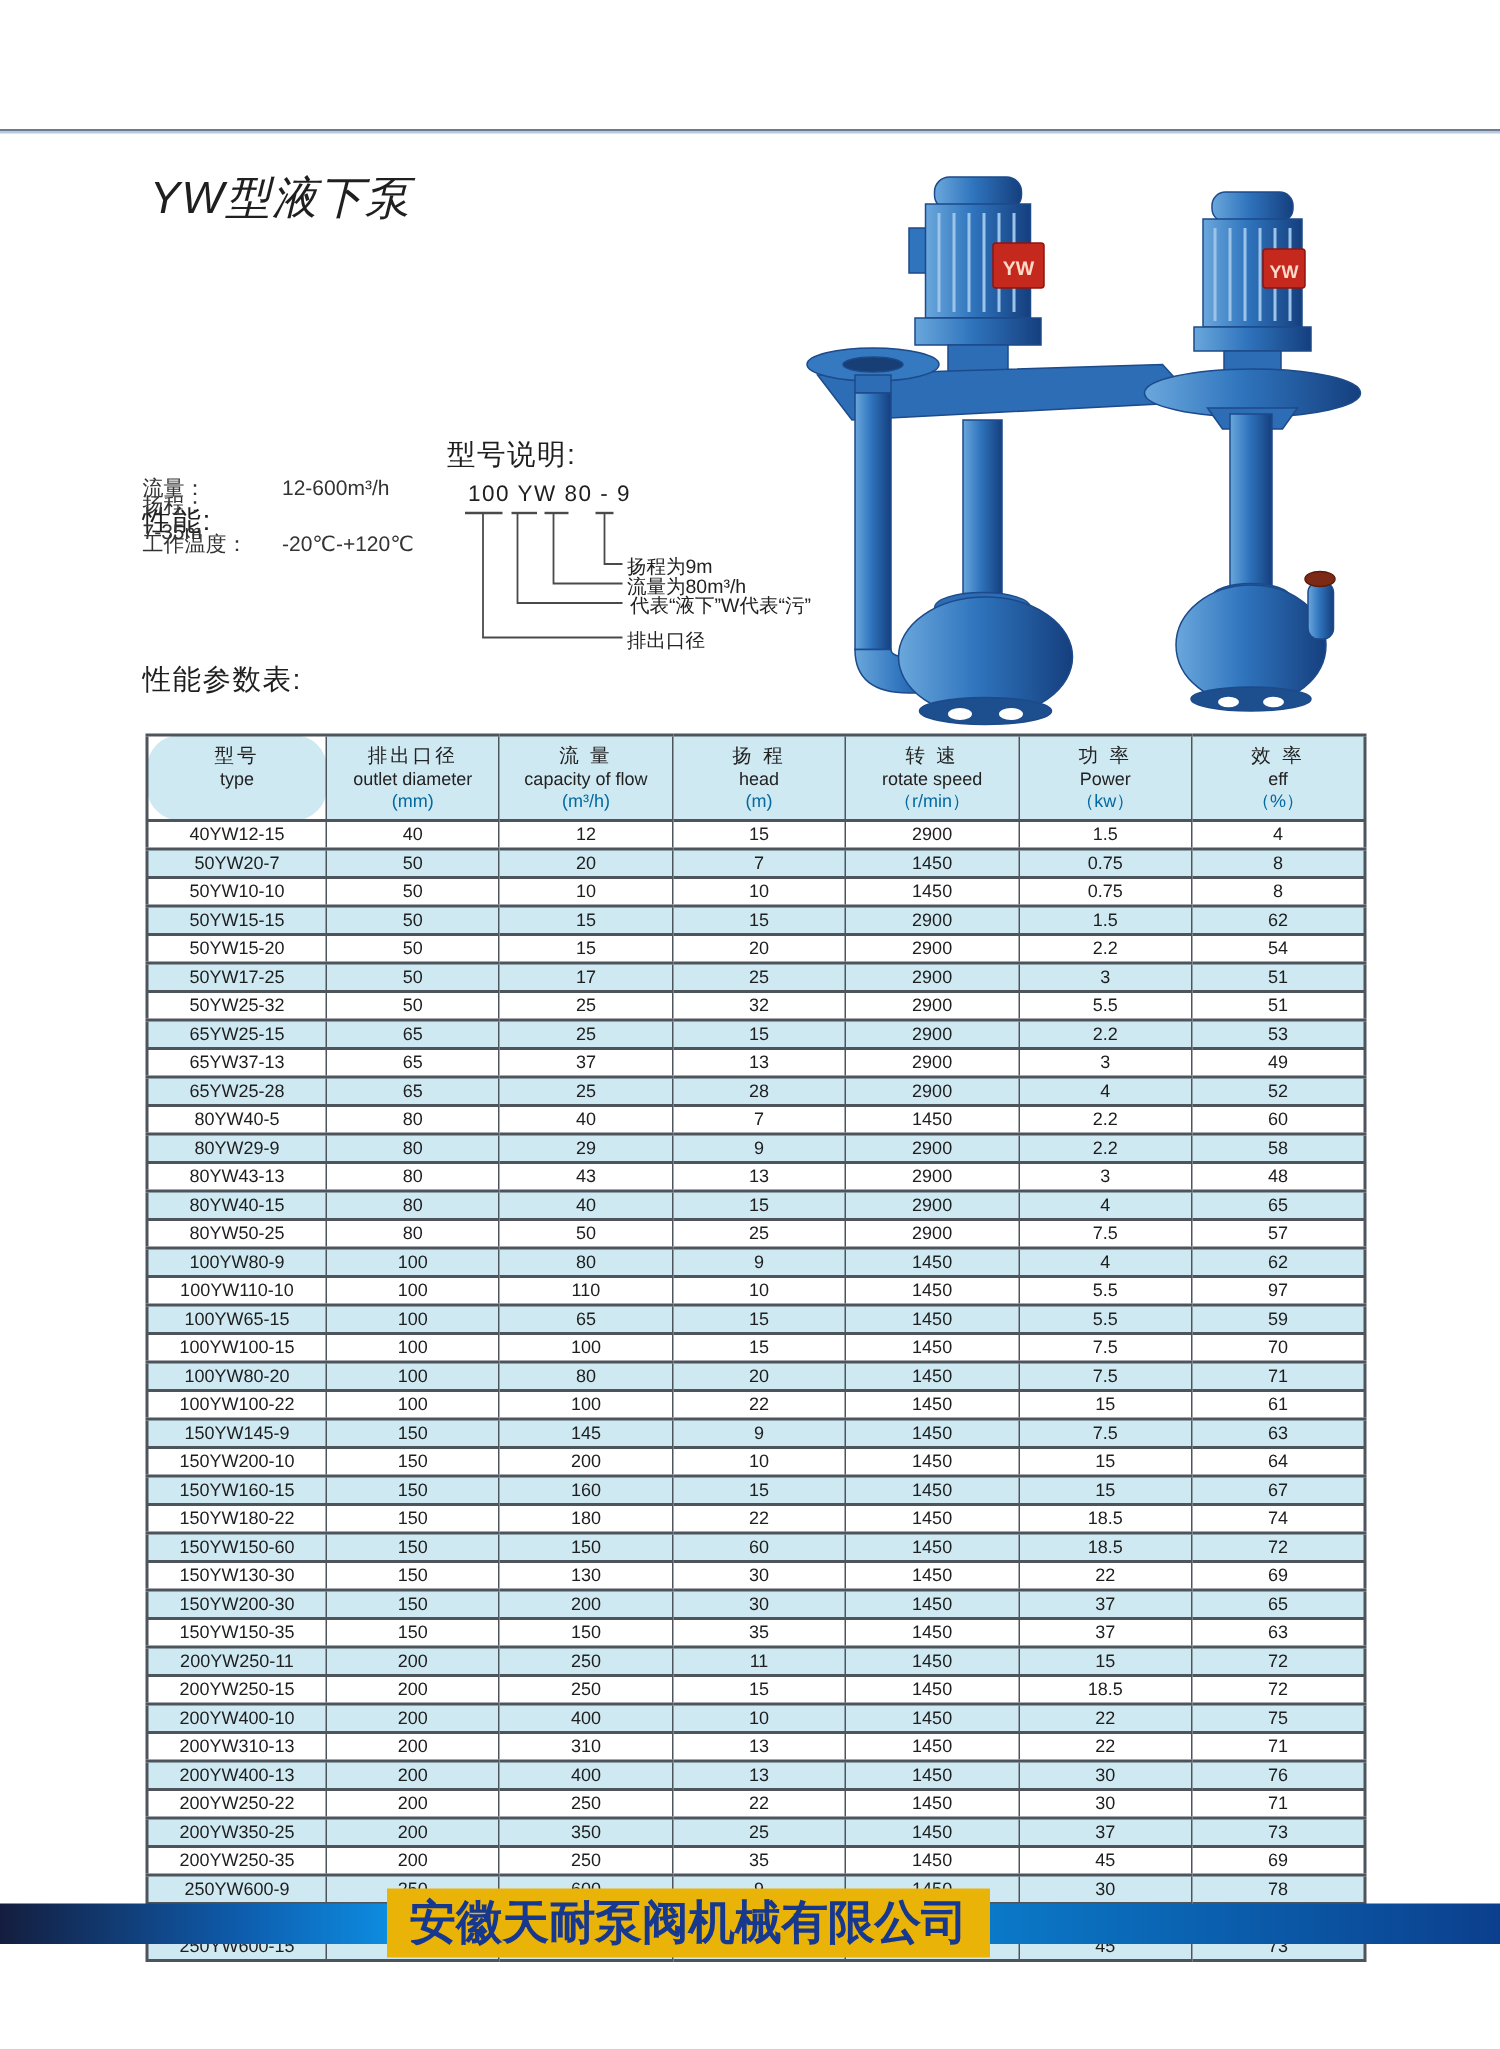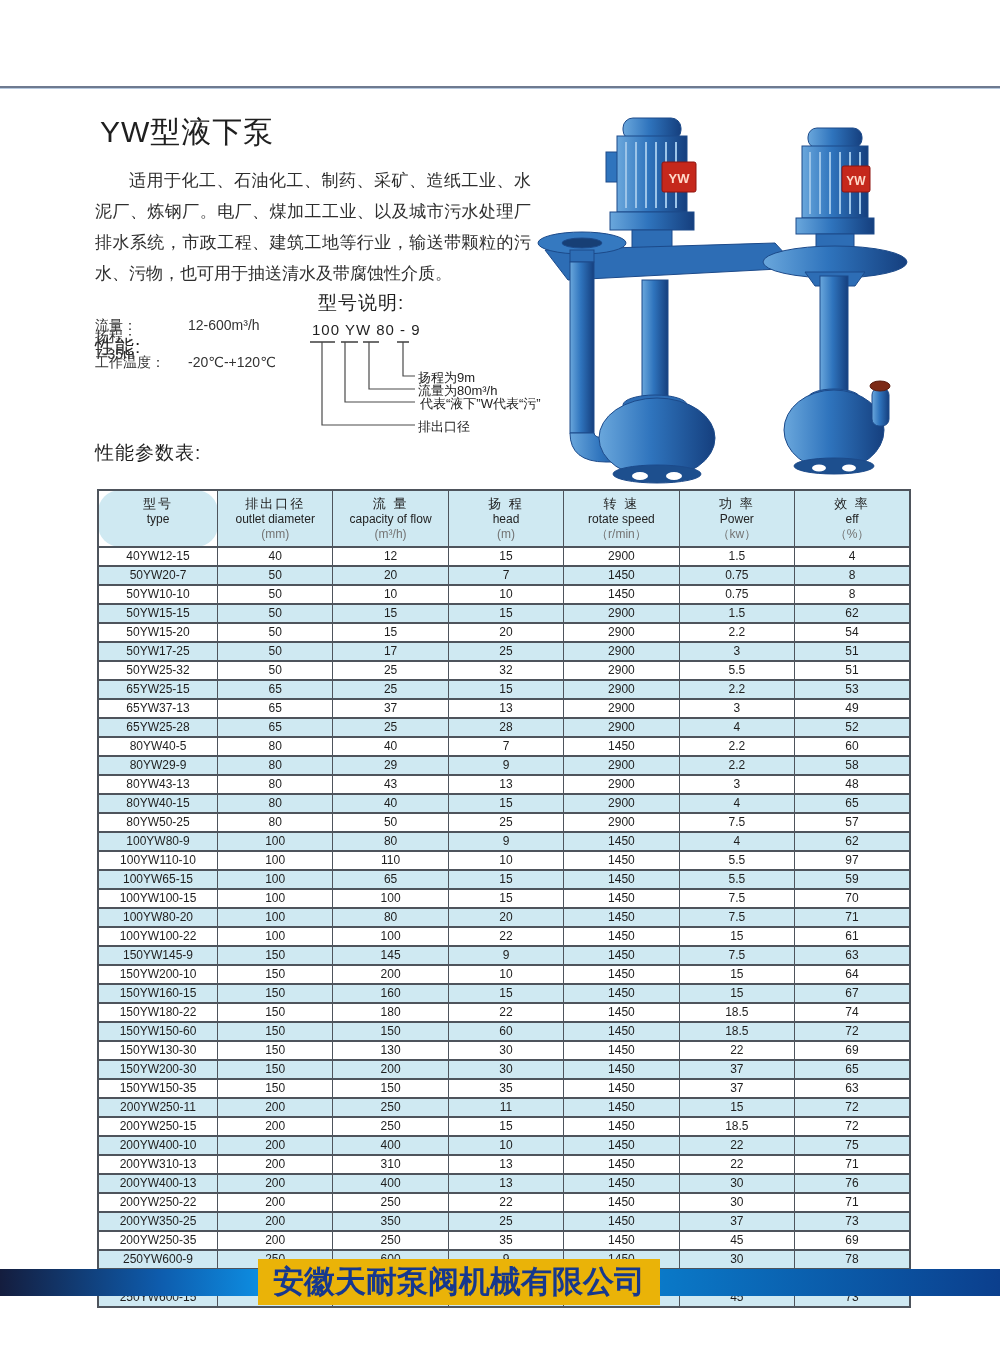--- a/index.html
+++ b/index.html
@@ -1,61 +1,60 @@
 <!DOCTYPE html>
 <html><head>
 <meta charset="utf-8">
 <style>
   html,body{margin:0;padding:0;background:#ffffff;}
   .page{position:relative;width:1000px;height:1366px;background:#ffffff;overflow:hidden;
         font-family:"Liberation Sans","DejaVu Sans",sans-serif;color:#222;}
   .abs{position:absolute;}
   .top-rule{left:0;top:86px;width:1000px;height:3px;
         background:linear-gradient(180deg,#6e7a90 0%,#6e7a90 55%,#b7c9de 55%,#b7c9de 100%);}
-  .page-title{left:100px;top:112px;font-size:30px;letter-spacing:1px;color:#1f1f1f;}
+  .page-title{left:100px;top:112px;font-size:30px;letter-spacing:1px;color:#1f1f1f;font-style:italic;}
   .intro{left:95px;top:165px;width:436px;font-size:17px;line-height:31px;color:#2e2e2e;
         text-align:justify;text-indent:2em;}
   .sec-head{font-size:19px;color:#1f1f1f;letter-spacing:1px;}
   .perf-head{left:95px;top:286px;margin-top:48px;}
   .perf-row{left:95px;font-size:14px;color:#333;display:flex;}
   .perf-row .lab{width:93px;}
   .perf-row .val{white-space:nowrap;}
-  .model-head{left:318px;top:290px;}
+  .model-head{left:298px;top:290px;}
   .model-code{left:312px;top:321px;font-size:15px;letter-spacing:1px;color:#1f1f1f;white-space:nowrap;}
   .model-lines{left:305px;top:318px;}
   .model-label{font-size:13px;color:#222;white-space:nowrap;}
   .table-head{left:95px;top:440px;}
   .pumps{left:520px;top:100px;}
   .ptable-wrap{left:97px;top:489px;}
   table.ptable{border-collapse:collapse;table-layout:fixed;width:814px;border:2px solid #4e545c;}
   table.ptable th,table.ptable td{border-left:1px solid #4e545c;border-right:1px solid #4e545c;
         border-top:2px solid #4e545c;border-bottom:2px solid #4e545c;text-align:center;vertical-align:middle;}
   table.ptable th{background:#cfe9f2;padding:5px 0 4px 0;font-weight:normal;}
   table.ptable th:first-child{width:118px;border-radius:22px;}
   .h-zh{font-size:13px;color:#222;letter-spacing:2px;line-height:16px;}
   .h-en{font-size:12px;color:#222;line-height:15px;}
-  .h-unit{font-size:12px;color:#737373;line-height:15px;min-height:15px;}
+  .h-unit{font-size:12px;color:#0369a1;line-height:15px;min-height:15px;}
   table.ptable td{height:15px;font-size:12px;color:#1e1e1e;line-height:13px;background:#ffffff;}
   table.ptable tr.stripe td{background:#cfe9f2;}
   .footer-bar{top:1269px;height:27px;}
   .footer-left{left:0;width:258px;background:linear-gradient(90deg,#141d3e 0%,#0e5cad 62%,#0d8ce0 100%);}
   .footer-right{left:660px;width:340px;background:linear-gradient(90deg,#0a79c8 0%,#0b3f8d 100%);}
   .company{left:258px;top:1259px;width:402px;height:46px;line-height:46px;text-align:center;
         font-size:31px;font-weight:bold;color:#16388e;background:#eab308;white-space:nowrap;}
 </style>
 </head>
 <body>
 
 <div class="page">
 
   <div class="abs top-rule"></div>
 
   <div class="abs page-title">YW型液下泵</div>
 
-  <div class="abs intro">适用于化工、石油化工、制药、采矿、造纸工业、水泥厂、炼钢厂。电厂、煤加工工业、以及城市污水处理厂排水系统，市政工程、建筑工地等行业，输送带颗粒的污水、污物，也可用于抽送清水及带腐蚀性介质。</div>
 
   <div class="abs sec-head perf-head">性能:</div>
   <div class="abs perf-row" style="top:317px;">
     <span class="lab">流量：</span>
     <span class="val">12-600m³/h</span>
   </div>
   <div class="abs perf-row" style="top:328px;flex-direction:column;">
     <span class="lab">扬程：</span>
     <span class="val">7-35m</span>
   </div>

